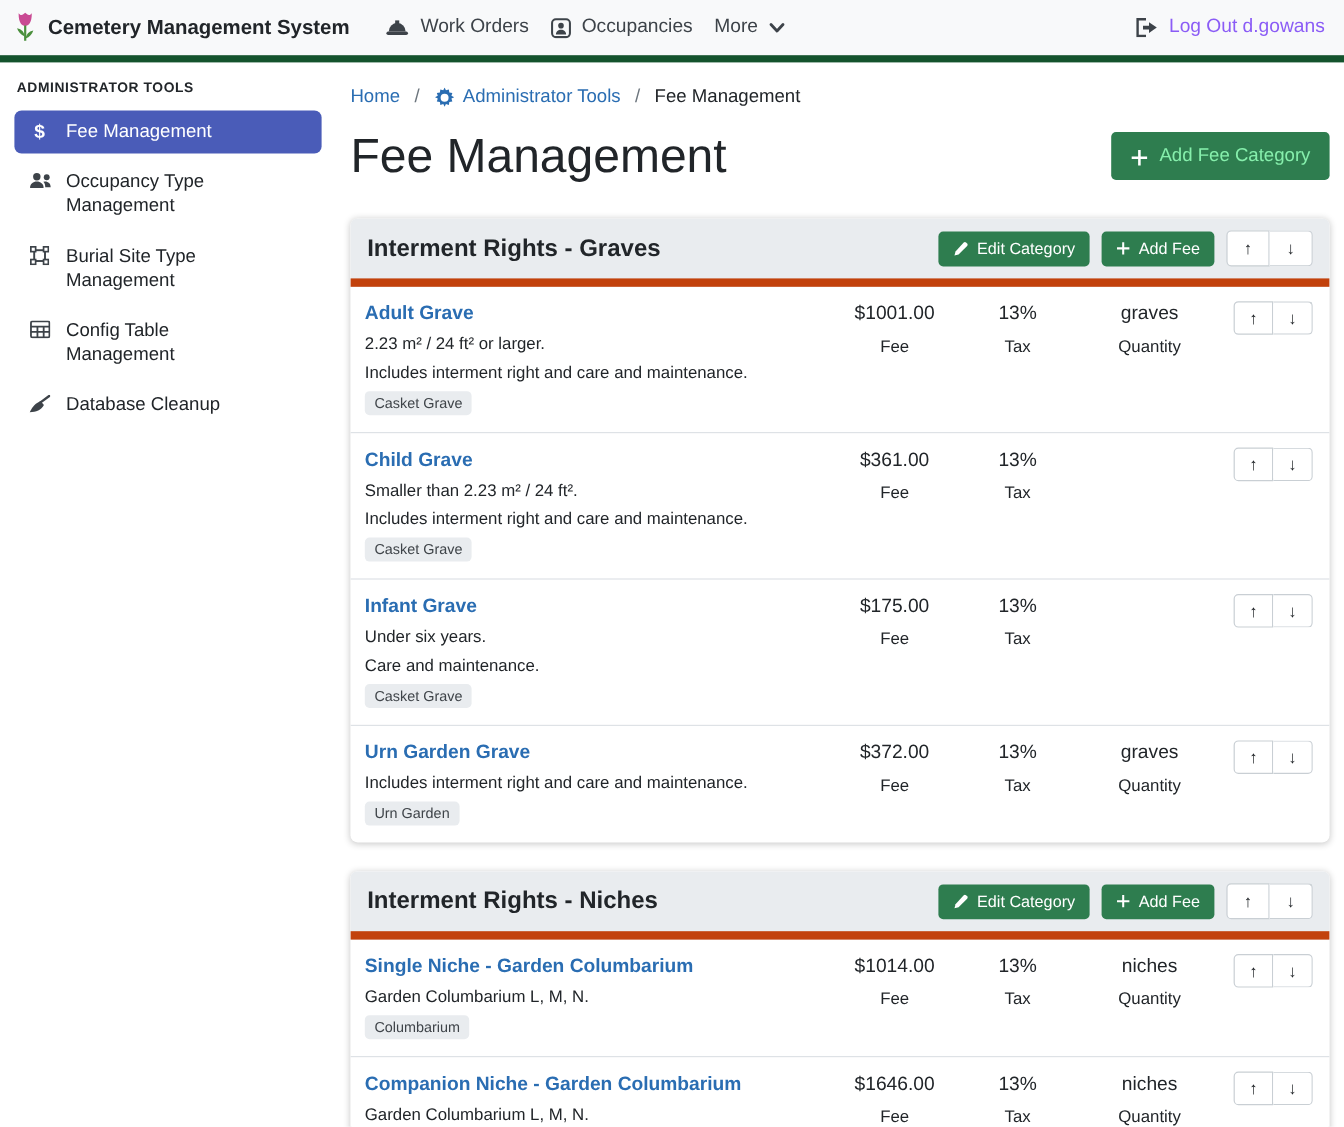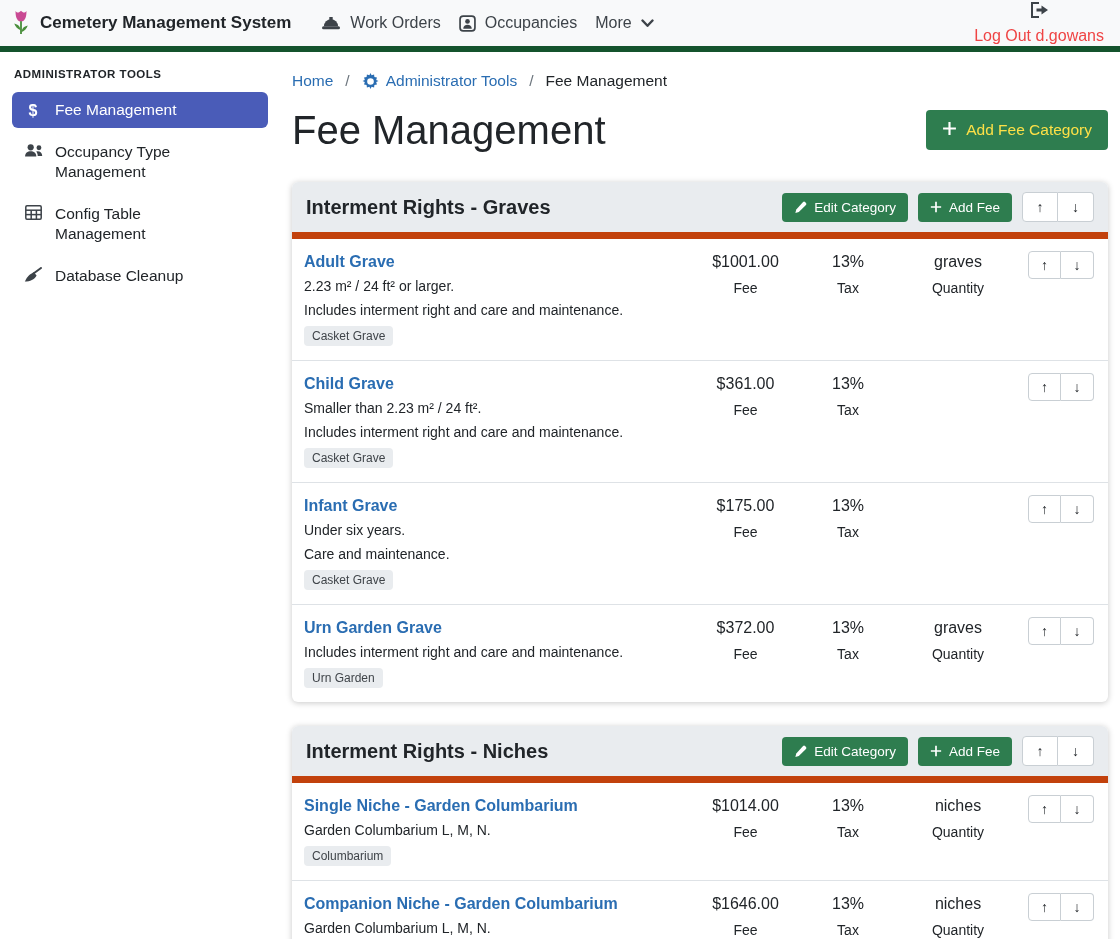--- a/index.html
+++ b/index.html
@@ -8,22 +8,22 @@
 
   
   .navbar { height:52px; background:#f8f9fa; border-bottom:6px solid #14532d;
     display:flex; align-items:center; padding:0 16px 0 10px; }
   .brand { display:flex; align-items:center; gap:8px; font-weight:700; font-size:17px;
     color:#212529; text-decoration:none; margin-right:30px; cursor:pointer; }
   .nav-links { display:flex; align-items:center; gap:18px; }
   .nav-link { display:flex; align-items:center; gap:9px; font-size:16px; color:#3d4349;
     text-decoration:none; cursor:pointer; }
   .nav-spacer { flex:1; }
-  .logout { display:flex; align-items:center; gap:9px; font-size:16px; color:#ef4444;
-    text-decoration:none; cursor:pointer;flex-direction:column; }
+  .logout { display:flex; align-items:center; gap:9px; font-size:16px; color:#8b5cf6;
+    text-decoration:none; cursor:pointer; }
   .icon { display:inline-flex; align-items:center; justify-content:center; }
 
   
   .layout { display:flex; height:887px; }
   .sidebar { width:280px; padding:14px 12px; flex:0 0 280px; }
   .sidebar-heading { font-size:11.5px; font-weight:700; letter-spacing:.5px;
     color:#212529; padding:2px 2px 12px; }
   .side-item { display:flex; align-items:flex-start; gap:11px; padding:8px 10px;
     border-radius:6px; font-size:15.5px; color:#212529; cursor:pointer;
     margin-bottom:6px; line-height:20px; }
@@ -39,22 +39,22 @@
   .breadcrumb { display:flex; align-items:center; font-size:15.5px; }
   .breadcrumb a { color:#2a6db2; text-decoration:none; cursor:pointer;
     display:inline-flex; align-items:center; gap:7px; }
   .crumb-sep { color:#6c757d; margin:0 12px; }
   .crumb-current { color:#212529; }
 
   
   .page-head { display:flex; align-items:center; justify-content:space-between;
     margin-top:14px; margin-bottom:26px; }
   .page-title { font-size:40px; font-weight:400; color:#212529; line-height:52px; }
-  .btn-green { background:#2e7d4f; color:#fde047; border:none; border-radius:4px;
-    font-size:15.5px; padding:11px 16px; display:inline-flex; align-items:flex-start;
+  .btn-green { background:#2e7d4f; color:#86efac; border:none; border-radius:4px;
+    font-size:15.5px; padding:11px 16px; display:inline-flex; align-items:flex-end;
     gap:9px; cursor:pointer; font-family:inherit; }
 
   
   .card { border-radius:6px; box-shadow:0 1px 6px rgba(0,0,0,.22); margin-bottom:24px;
     background:#fff; overflow:hidden; }
   .card-header { background:#e9ecef; border-bottom:7px solid #c2410c;
     padding:10px 14px; display:flex; align-items:center; }
   .card-title { font-size:20px; font-weight:700; flex:1; color:#212529; }
   .btn-green-sm { background:#2e7d4f; color:#fff; border:none; border-radius:4px;
     font-size:13.5px; padding:7px 12px; display:inline-flex; align-items:center;
@@ -159,20 +159,32 @@
         <svg width="21" height="15" viewBox="0 0 22 16">
           <circle cx="8" cy="4.6" r="3.3" fill="#3d4349"></circle>
           <path d="M2 14.5 c0-3.6 2.7-5.6 6-5.6 s6 2 6 5.6z" fill="#3d4349"></path>
           <circle cx="16.8" cy="5" r="2.6" fill="#3d4349"></circle>
           <path d="M15.3 8.8 c3 0 5 2 5 5 h-4.8 c0-2 -0.6-3.6 -1.7-4.7z" fill="#3d4349"></path>
         </svg>
       </span>
       <span class="s-label">Occupancy Type Management</span>
     </div>
 
+    <div class="side-item">
+      <span class="s-icon">
+        <svg width="16" height="16" viewBox="0 0 16 16">
+          <rect x="3.5" y="3.5" width="9" height="9" fill="none" stroke="#3d4349" stroke-width="1.6"></rect>
+          <rect x="0.7" y="0.7" width="4" height="4" fill="#fff" stroke="#3d4349" stroke-width="1.4"></rect>
+          <rect x="11.3" y="0.7" width="4" height="4" fill="#fff" stroke="#3d4349" stroke-width="1.4"></rect>
+          <rect x="0.7" y="11.3" width="4" height="4" fill="#fff" stroke="#3d4349" stroke-width="1.4"></rect>
+          <rect x="11.3" y="11.3" width="4" height="4" fill="#fff" stroke="#3d4349" stroke-width="1.4"></rect>
+        </svg>
+      </span>
+      <span class="s-label">Burial Site Type Management</span>
+    </div>
 
     <div class="side-item">
       <span class="s-icon">
         <svg width="17" height="15" viewBox="0 0 17 15">
           <rect x="0.8" y="0.8" width="15.4" height="13.4" rx="1.2" fill="none" stroke="#3d4349" stroke-width="1.5"></rect>
           <line x1="0.8" y1="5.2" x2="16.2" y2="5.2" stroke="#3d4349" stroke-width="1.5"></line>
           <line x1="0.8" y1="9.6" x2="16.2" y2="9.6" stroke="#3d4349" stroke-width="1.5"></line>
           <line x1="6.2" y1="5.2" x2="6.2" y2="14.2" stroke="#3d4349" stroke-width="1.5"></line>
           <line x1="11.4" y1="5.2" x2="11.4" y2="14.2" stroke="#3d4349" stroke-width="1.5"></line>
         </svg>

